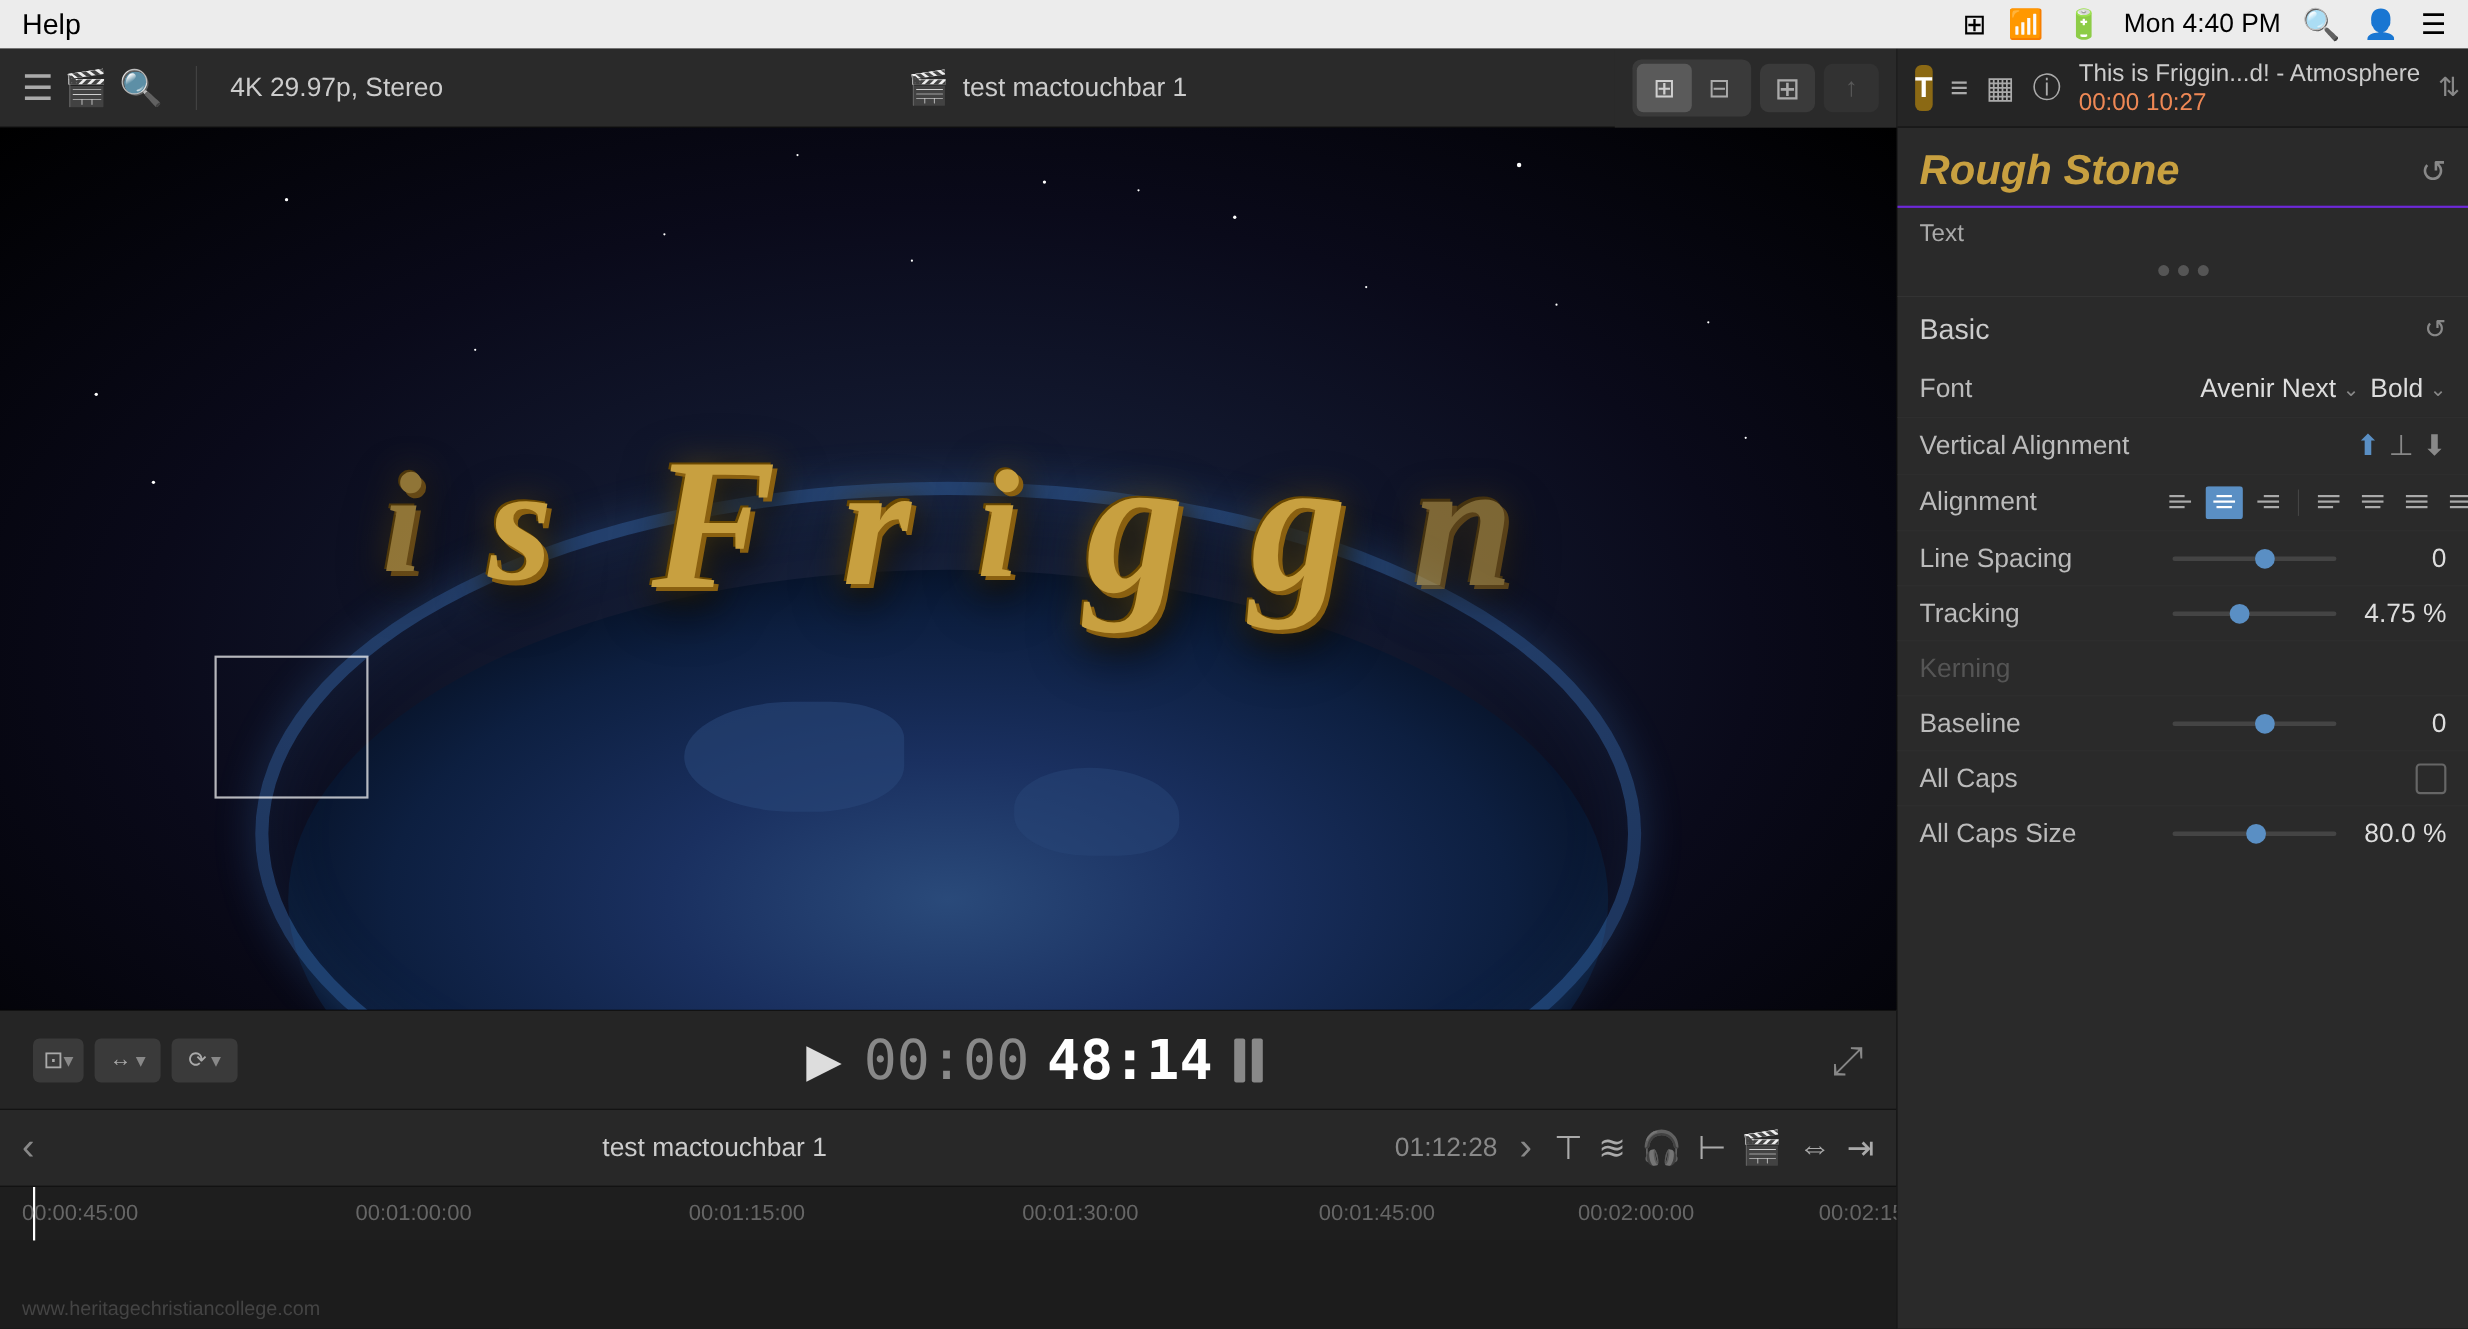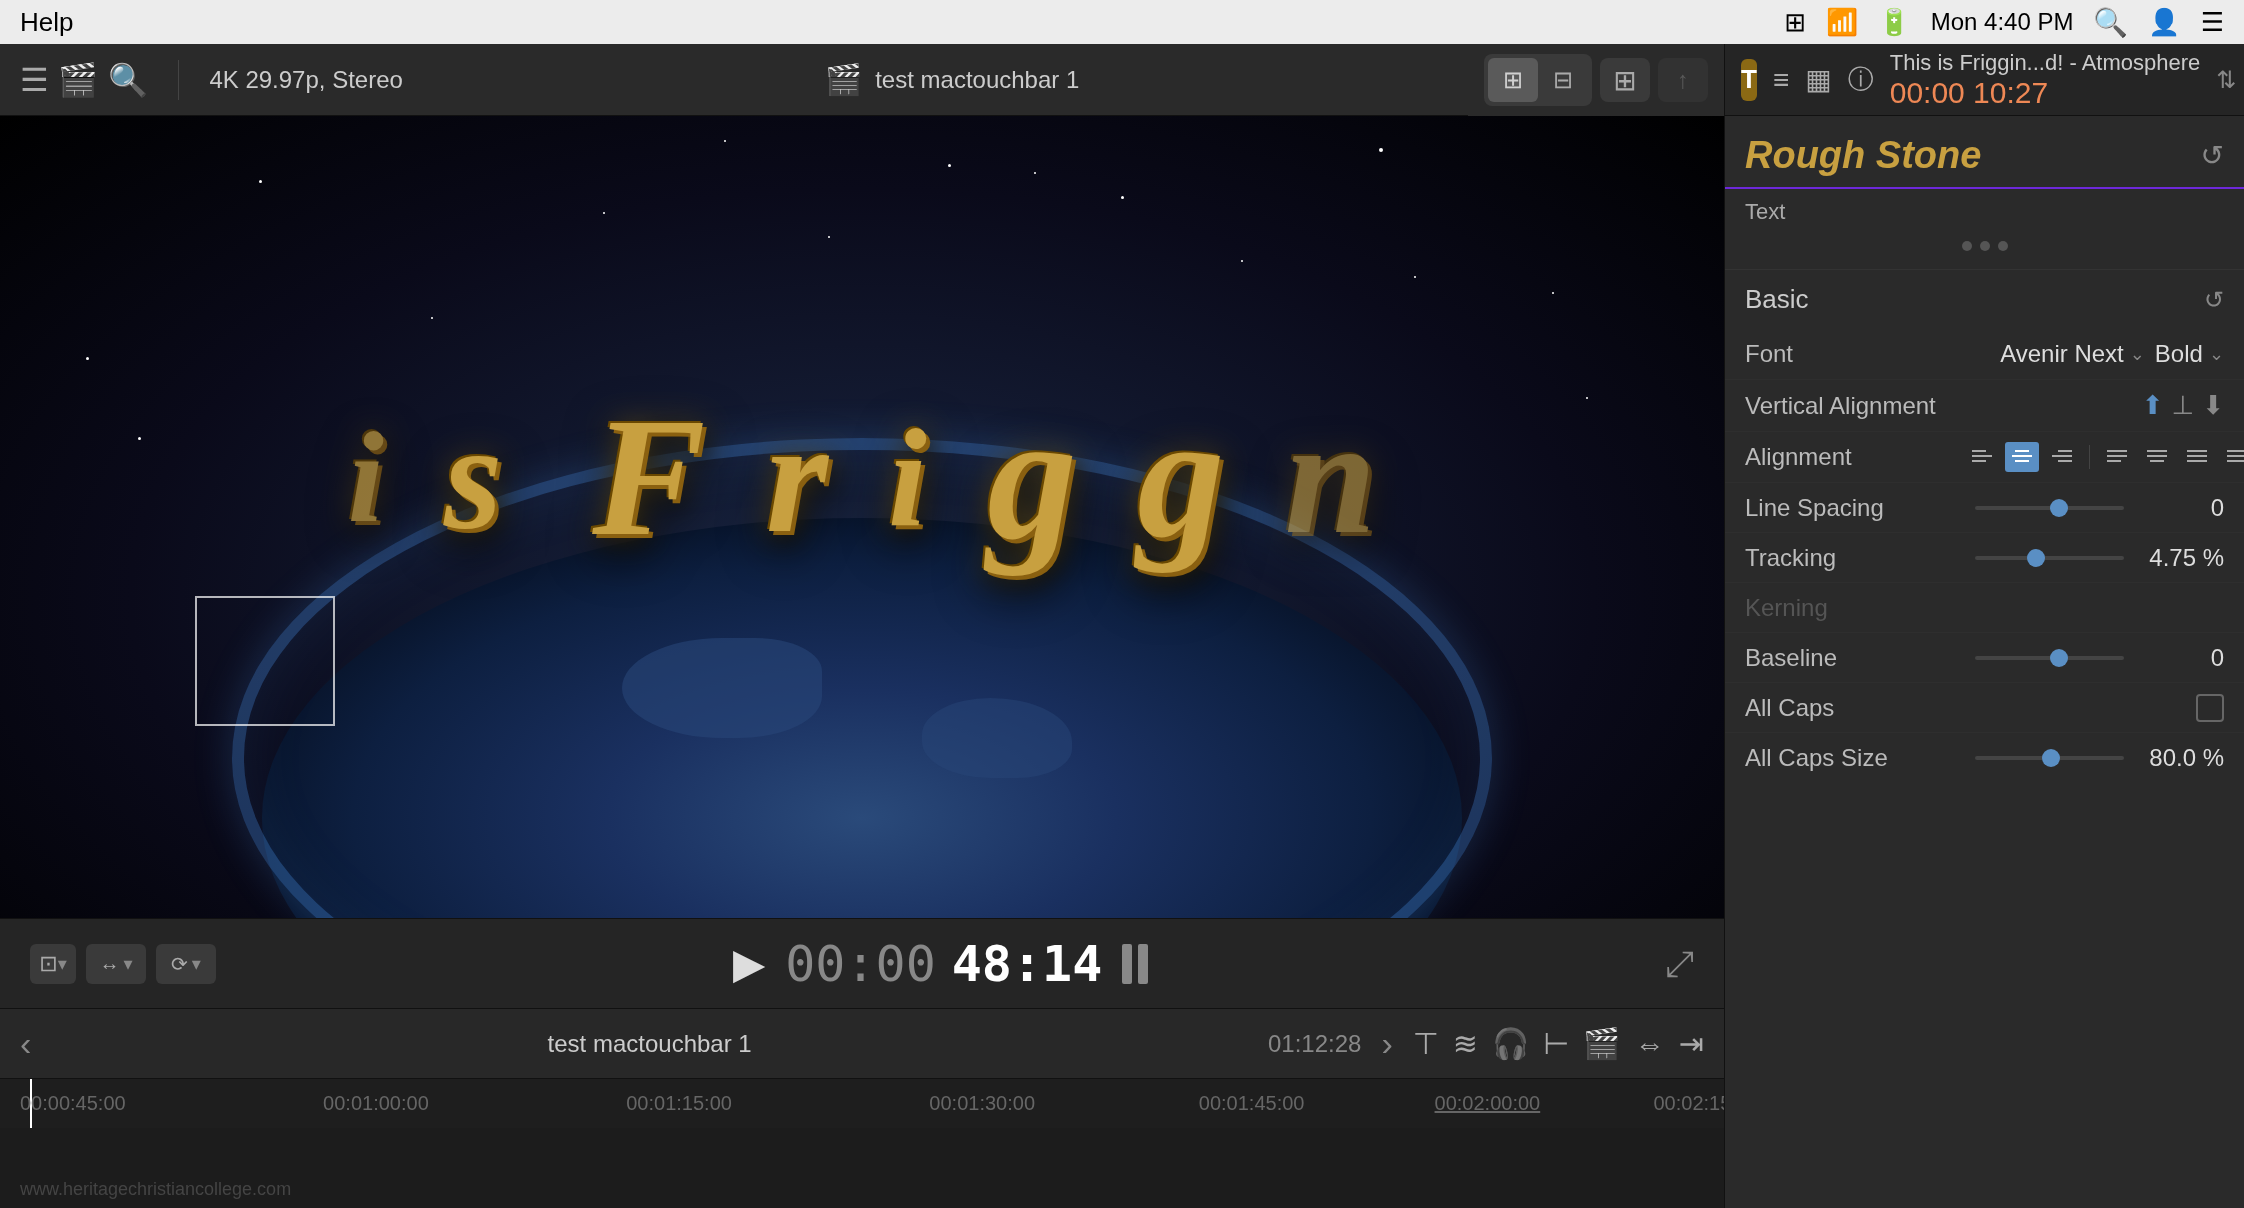--- a/index.html
+++ b/index.html
@@ -341,21 +341,21 @@
       flex-direction: column;
     }
     .inspector-clip-name {
       font-size: 22px;
       color: #ccc;
       white-space: nowrap;
       overflow: hidden;
       text-overflow: ellipsis;
     }
     .inspector-duration {
-      font-size: 30px;
+      font-size: 22px;
       color: #e85;
     }
     .chevron-updown {
       color: #888;
       font-size: 24px;
     }
 
     
     .effect-name-bar {
       padding: 18px 20px 10px;
@@ -696,21 +696,21 @@
     </div>
 
     <div class="timeline-ruler">
       <div class="timeline-playhead"></div>
       <div style="position:relative;width:100%;display:flex;align-items:center;">
         <span class="ruler-label" style="left:0px;">00:00:45:00</span>
         <span class="ruler-label" style="left:18%;">00:01:00:00</span>
         <span class="ruler-label" style="left:36%;">00:01:15:00</span>
         <span class="ruler-label" style="left:54%;">00:01:30:00</span>
         <span class="ruler-label" style="left:70%;">00:01:45:00</span>
-        <span class="ruler-label" style="left:84%;text-decoration:underline;">00:02:00:00</span>
+        <span class="ruler-label" style="left:84%;">00:02:00:00</span>
         <span class="ruler-label" style="left:97%;">00:02:15:00</span>
       </div>
     </div>
 
     <div class="timeline-tracks">
       <span class="website-label">www.heritagechristiancollege.com</span>
     </div>
 
   </div>
 

